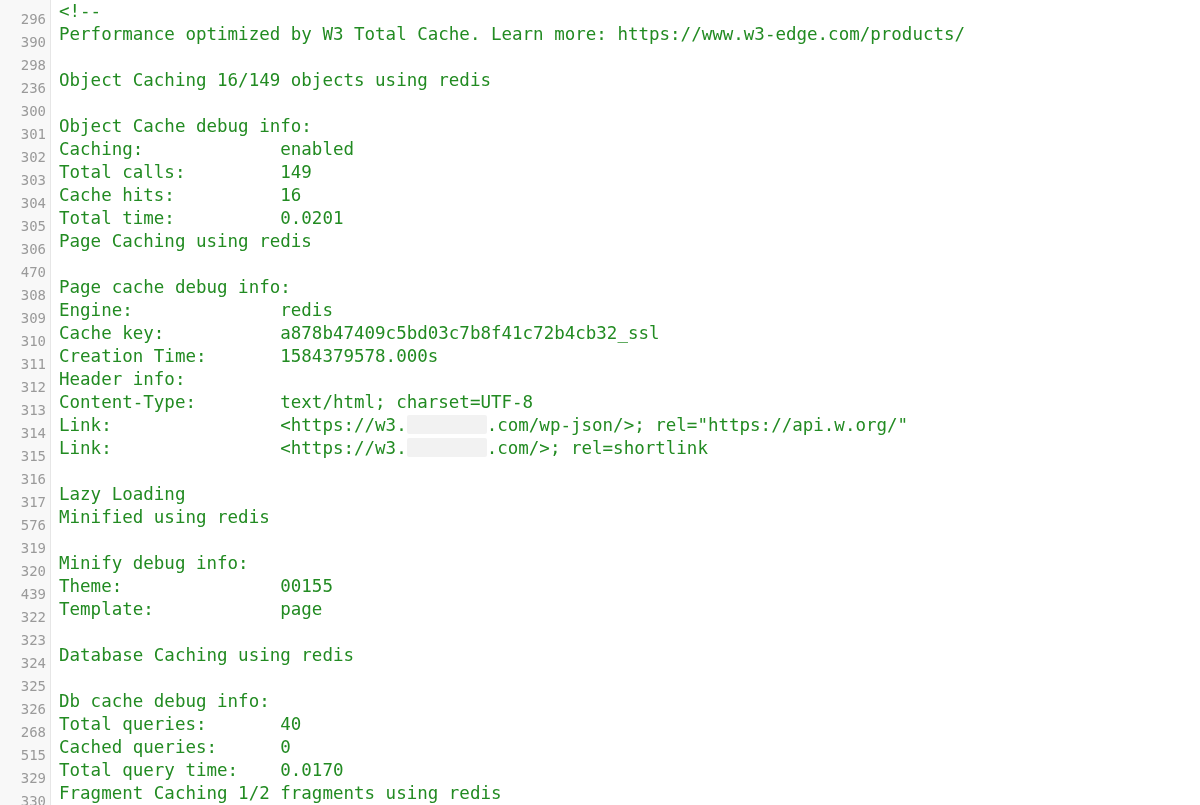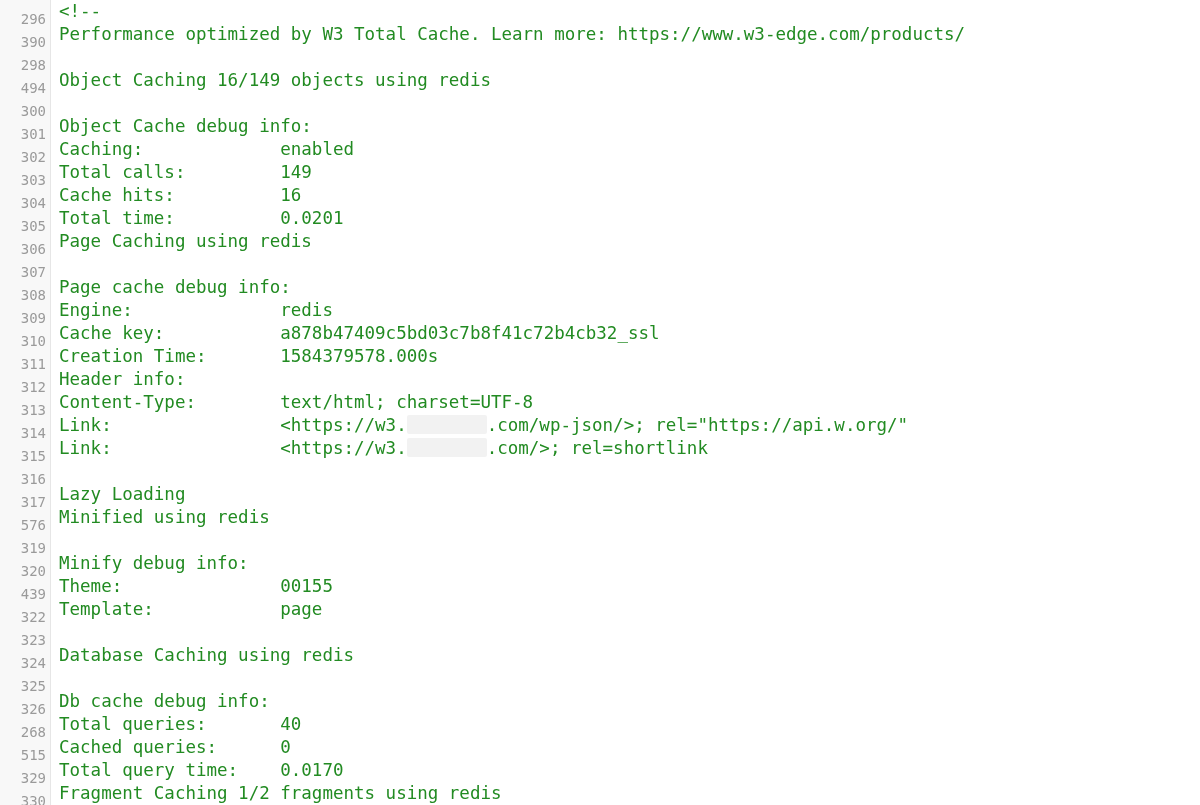--- a/index.html
+++ b/index.html
@@ -54,29 +54,29 @@
   }
 </style>
 </head>
 <body>
 
 <div class="editor">
   <div class="gutter" id="gutter">
       <div>296</div>
       <div>390</div>
       <div>298</div>
-      <div>494</div>
+      <div>236</div>
       <div>300</div>
       <div>301</div>
       <div>302</div>
       <div>303</div>
       <div>304</div>
       <div>305</div>
       <div>306</div>
-      <div>307</div>
+      <div>470</div>
       <div>308</div>
       <div>309</div>
       <div>310</div>
       <div>311</div>
       <div>312</div>
       <div>313</div>
       <div>314</div>
       <div>315</div>
       <div>316</div>
       <div>317</div>

